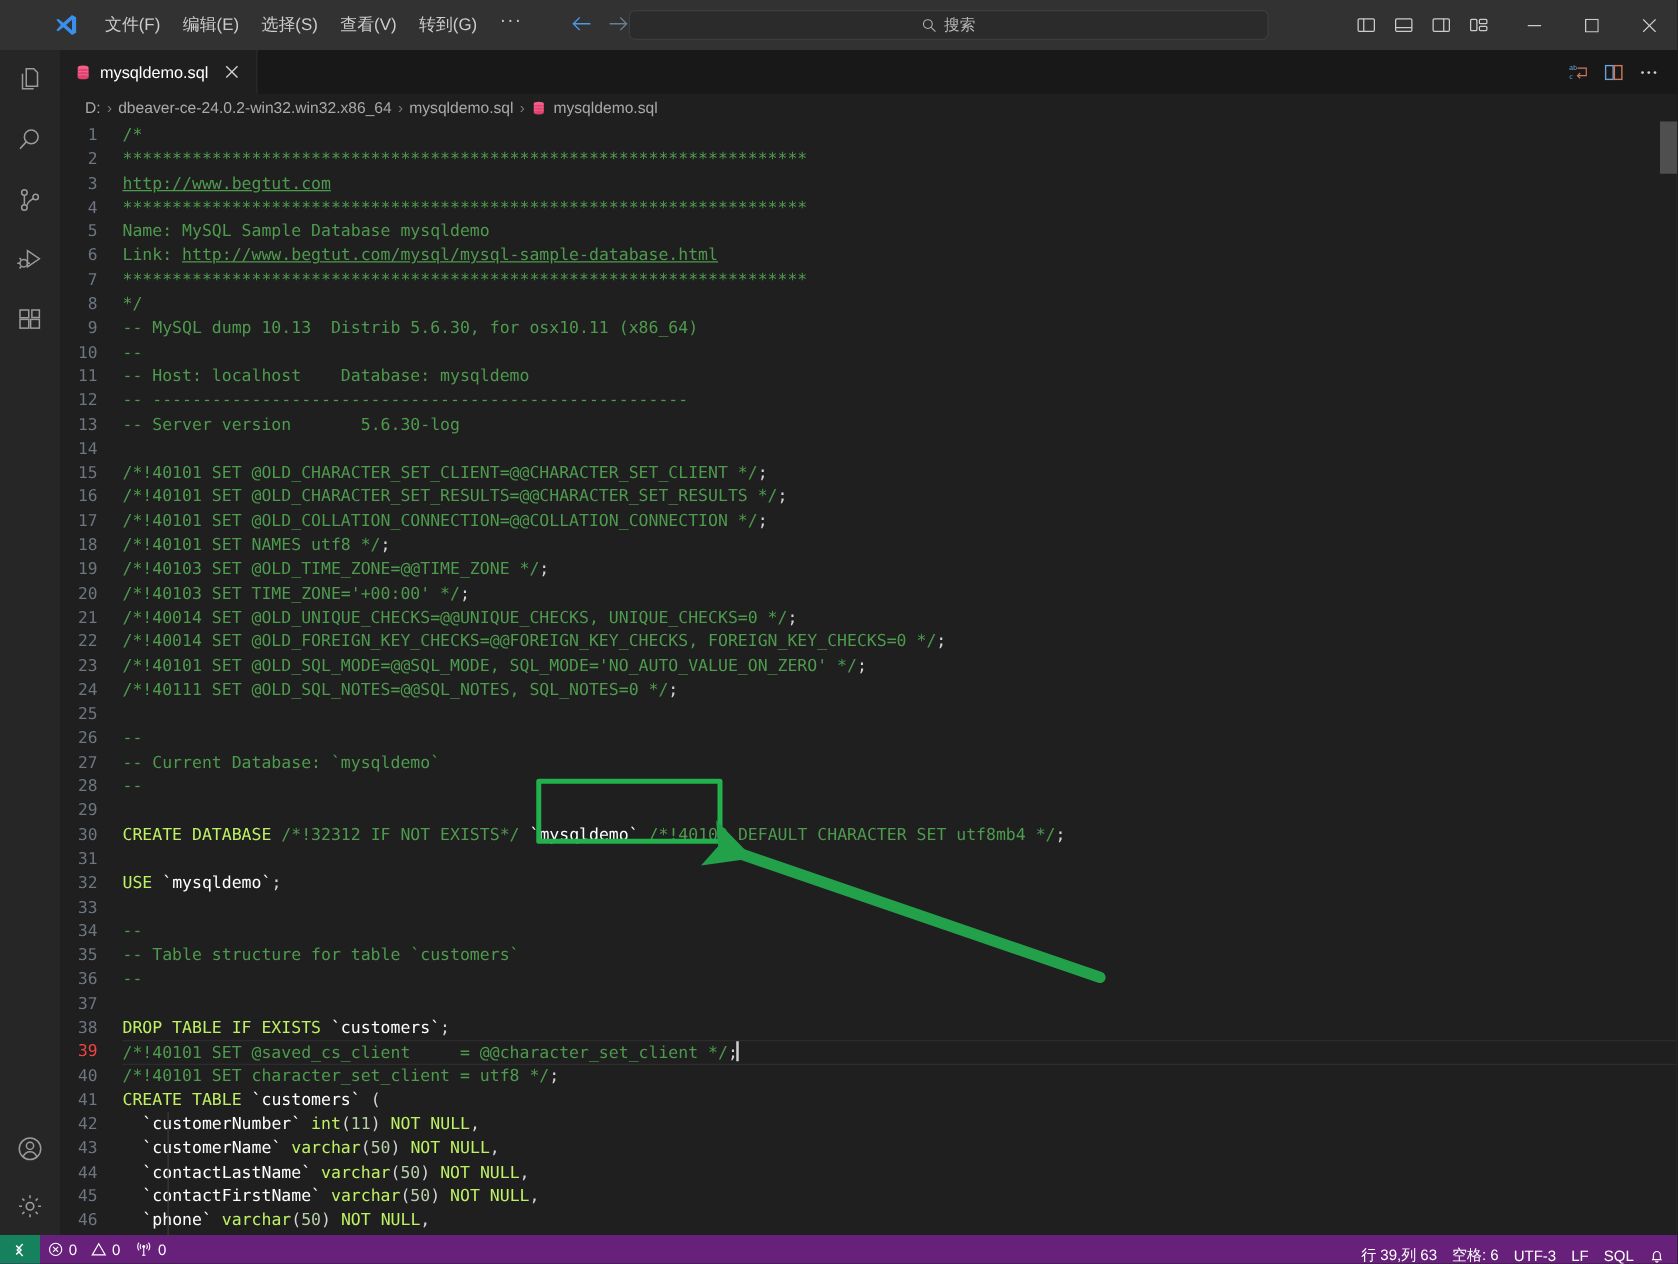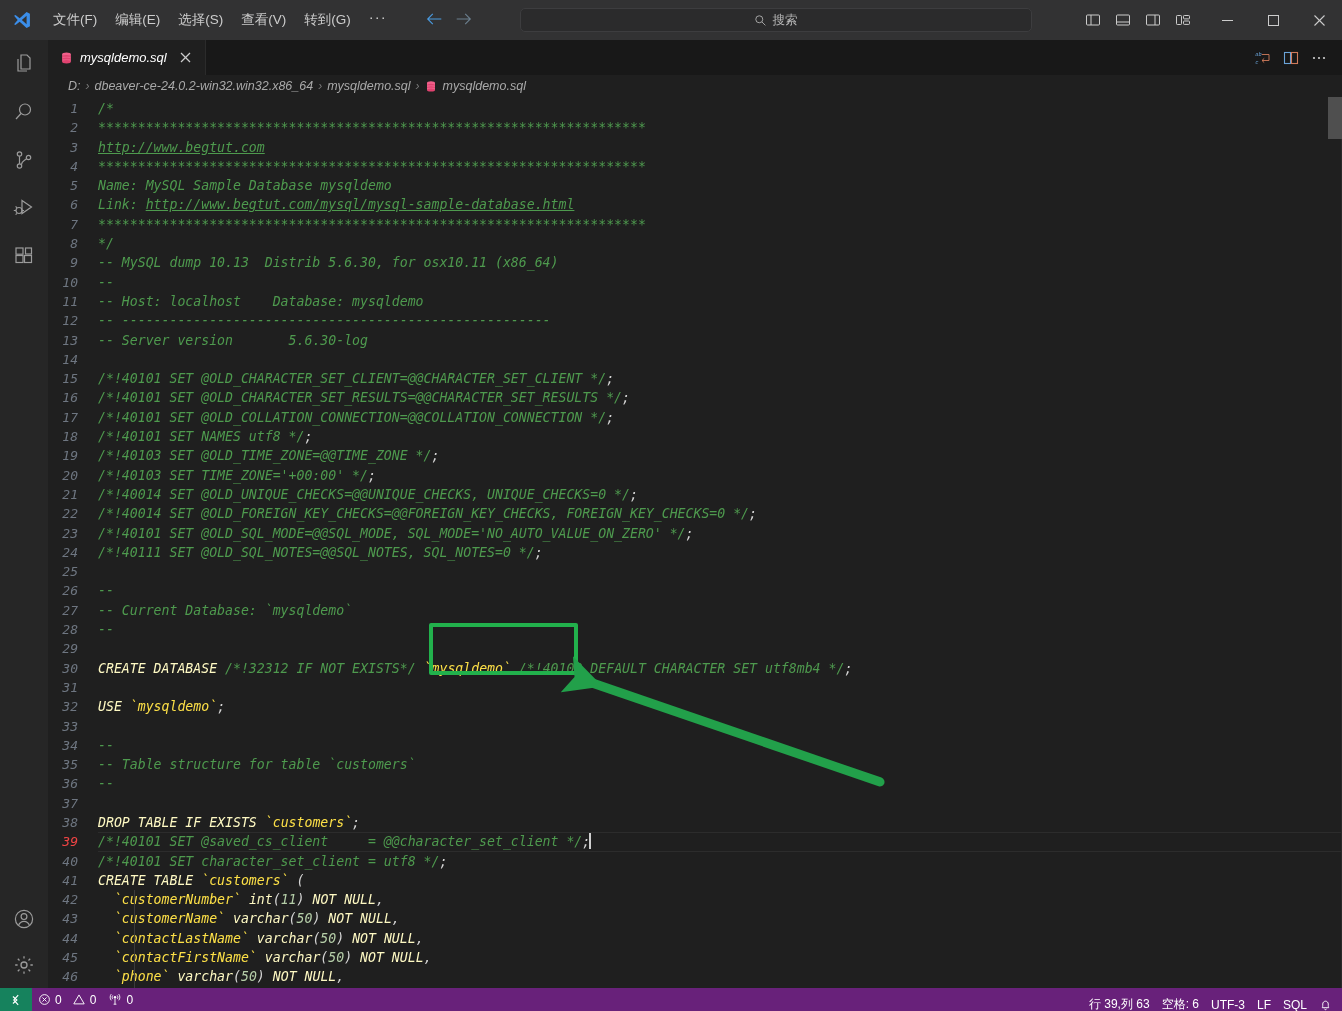--- a/index.html
+++ b/index.html
@@ -8,53 +8,53 @@
     background: #1f1f1f;
     font-family: "Liberation Sans", sans-serif;
     overflow: hidden;
     color: #cccccc;
   }
   #app { position: relative; width: 1342px; height: 1011px; display: flex; flex-direction: column; }
 
   
   .titlebar {
     height: 40px; background: #323233; display: flex; align-items: center;
-    flex: 0 0 40px; position: relative; z-index: 5;
+    flex: 0 0 40px; position: relative; z-index: 5; padding-left: 31px;
   }
   .vs-logo { width: 44px; display: flex; align-items: center; justify-content: center; }
   .vs-logo svg { display: block; }
   .menu { display: flex; align-items: center; height: 100%; }
   .menu-item {
     font-size: 13.5px; color: #cccccc; padding: 4px 9px; line-height: 20px;
     white-space: nowrap; cursor: default; border-radius: 3px;
   }
   .menu-more { letter-spacing: 1px; font-size: 15px; padding: 1px 9px 7px; color: #cccccc; }
   .navbtns { display: flex; align-items: center; margin-left: 30px; gap: 12px; }
   .navbtn { color: #5a9fd4; font-size: 17px; line-height: 1; cursor: default; }
   .navbtn.fwd { color: #6d7e8c; }
-  .searchwrap { flex: 1; display: flex; justify-content: center; }
+  .searchwrap { flex: 1; display: flex; justify-content: flex-start; }
   .searchbox {
     width: 512px; height: 24px; background: #2b2b2c; border: 1px solid #3d3d3f;
     border-radius: 5px; display: flex; align-items: center; justify-content: center; gap: 5px;
   }
   .searchbox .sicon { color: #a6a6a6; display: flex; }
   .searchbox .stext { font-size: 12.5px; color: #b8b8b8; }
   .winactions { display: flex; align-items: center; height: 100%; }
   .layout-icons { display: flex; align-items: center; gap: 4px; padding-right: 8px; }
   .layout-btn {
     width: 26px; height: 26px; display: flex; align-items: center; justify-content: center;
     border-radius: 4px; cursor: default;
   }
   .wbtn {
     width: 46px; height: 40px; display: flex; align-items: center; justify-content: center;
     cursor: default;
   }
 
   
-  .body { display: flex; flex: 1 1 auto; min-height: 0; font-style: italic; }
+  .body { display: flex; flex: 1 1 auto; min-height: 0; }
 
   
   .activitybar {
     width: 48px; background: #262626; display: flex; flex-direction: column;
     align-items: center; justify-content: space-between; flex: 0 0 48px;
   }
   .ab-top, .ab-bottom { display: flex; flex-direction: column; align-items: center; }
   .ab-item {
     width: 48px; height: 48px; display: flex; align-items: center; justify-content: center;
     color: #8a8a8a; cursor: default; position: relative;
@@ -105,22 +105,22 @@
     padding-right: 20px; user-select: none; font-size: 13px;
   }
   .ln.active .num { color: #ef4444; }
   .ln.active::after {
     content: ""; position: absolute; left: 50px; right: 0; top: 0; bottom: 0;
     border-top: 1px solid #2c2c2c; border-bottom: 1px solid #2c2c2c;
     pointer-events: none;
   }
   .txt { white-space: pre; }
   .cm { color: #4e9a4e; }
-  .kw { color: #fef9c3; }
-  .str { color: #fde047; }
+  .kw { color: #bef264; }
+  .str { color: #ffffff; }
   .num2 { color: #b5cea8; }
   .punc { color: #d4d4d4; }
   .lnk { color: #4e9a4e; text-decoration: underline; }
   .indent-guide {
     position: absolute; left: 86px; width: 1px; background: #3b3b3b;
   }
   .caret {
     display: inline-block; width: 2px; height: 17px; background: #cfcfcf;
     vertical-align: -3px; margin-left: -1px;
   }

